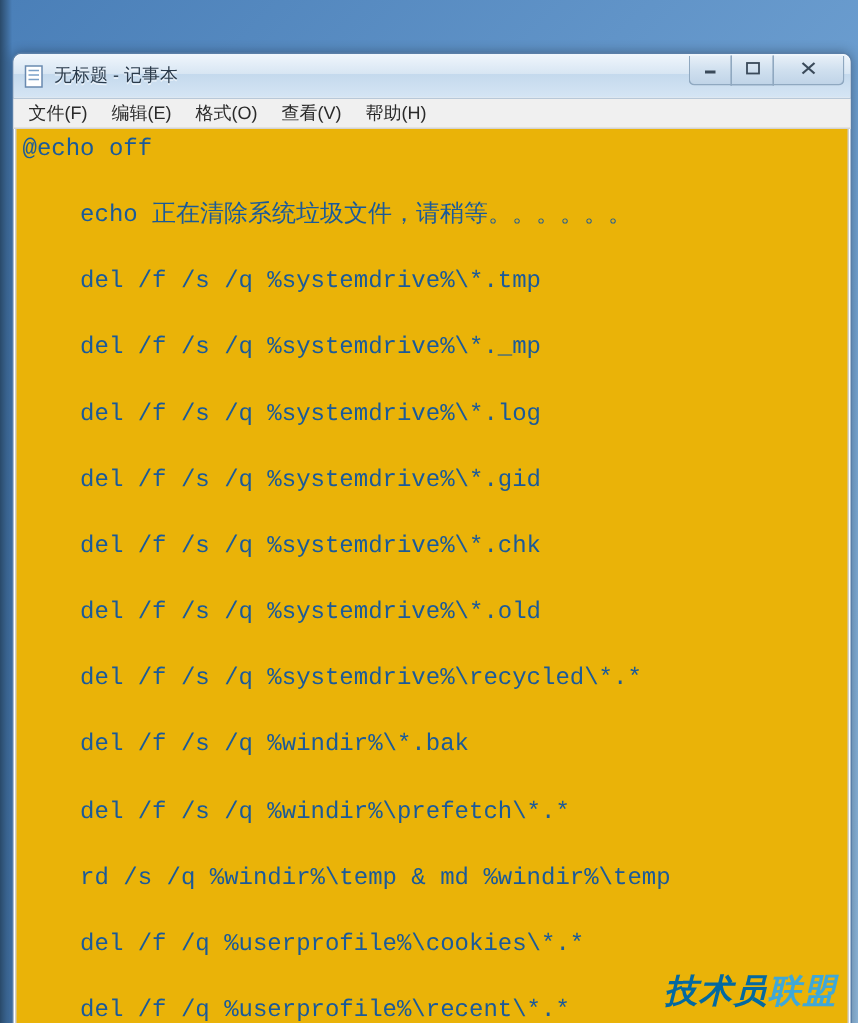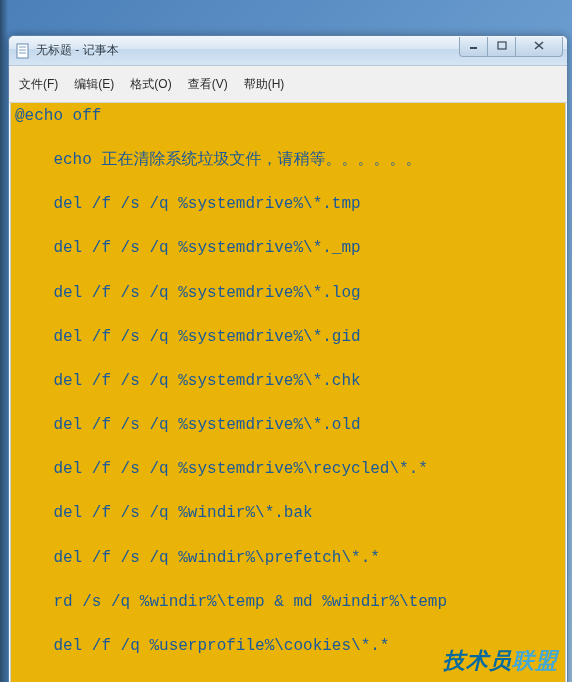--- a/index.html
+++ b/index.html
@@ -68,21 +68,21 @@
   margin-left: -1px;
 }
 .win-btn.close {
   width: 48px;
   border-radius: 0 0 4px 0;
   background: linear-gradient(to bottom, #e8f0f8 0%, #d0e0ef 50%, #c0d4e8 100%);
   margin-right: 4px;
 }
 .win-btn.min { border-radius: 0 0 0 4px; }
 .menubar {
-  height: 37px;
+  height: 20px;
   background: #f0f0f0;
   border-bottom: 1px solid #d4d4d4;
   display: flex;
   align-items: center;
   padding: 0 2px;
   font-size: 12px;
 }
 .menu-item {
   padding: 2px 8px;
   color: #2a2a2a;

